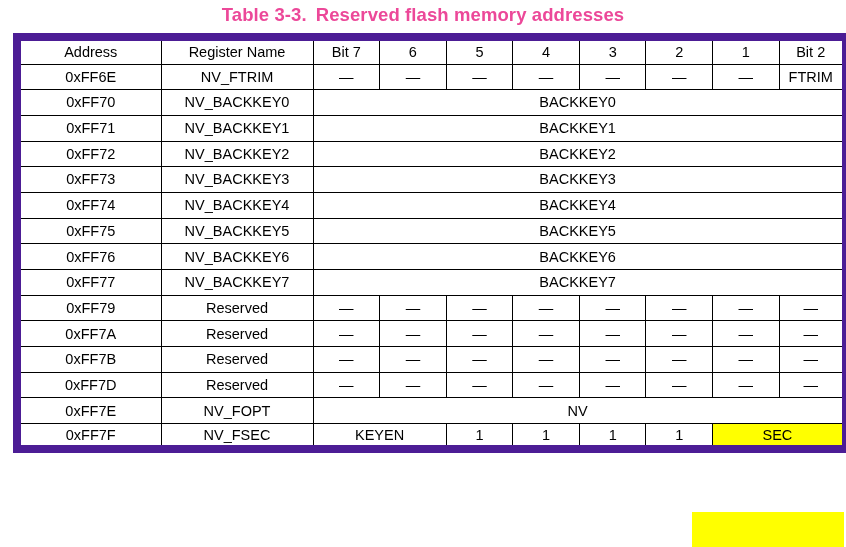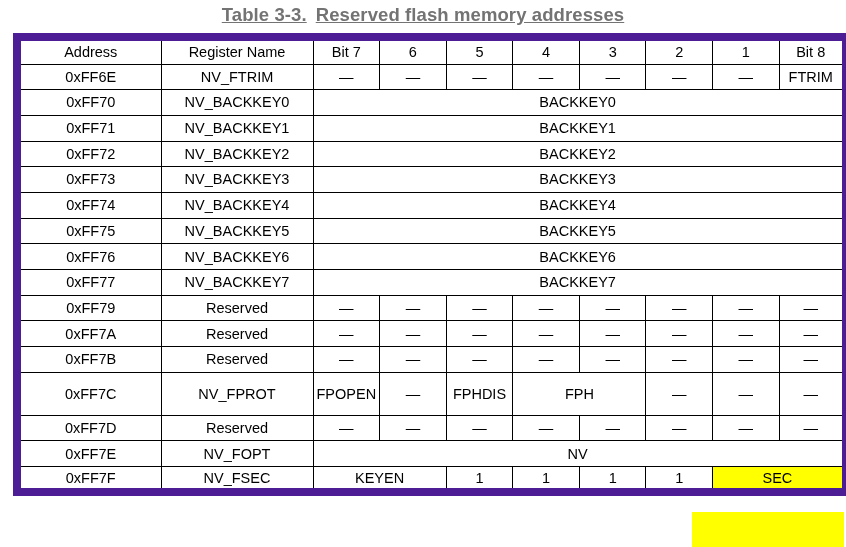--- a/index.html
+++ b/index.html
@@ -25,23 +25,22 @@
 
   .table-caption {
     position: absolute;
     top: 4px;
     left: 0;
     width: 846px;
     text-align: center;
     font-size: 18.5px;
     font-weight: bold;
     letter-spacing: 0.1px;
-    color: #737373;
+    color: #ec4899;
     white-space: nowrap;
-    text-decoration: underline;
   }
   .table-caption .cap-label { margin-right: 9px; }
 
   .table-wrap {
     position: absolute;
     left: 13px;
     top: 33px;
     width: 829px;
   }
 
@@ -141,21 +140,21 @@
         <tr>
           <th>Address</th>
           <th>Register Name</th>
           <th>Bit 7</th>
           <th>6</th>
           <th>5</th>
           <th>4</th>
           <th>3</th>
           <th>2</th>
           <th>1</th>
-          <th>Bit 8</th>
+          <th>Bit 2</th>
         </tr>
       </thead>
       <tbody id="tbody">
           <tr>
             <td class="addr">0xFF6E</td>
             <td class="rname">NV_FTRIM</td>
             <td class="gray"><span>—</span></td>
             <td class="gray"><span>—</span></td>
             <td class="gray"><span>—</span></td>
             <td class="gray"><span>—</span></td>
@@ -233,31 +232,20 @@
             <td class="rname">Reserved</td>
             <td class="gray"><span>—</span></td>
             <td class="gray"><span>—</span></td>
             <td class="gray"><span>—</span></td>
             <td class="gray"><span>—</span></td>
             <td class="gray"><span>—</span></td>
             <td class="gray"><span>—</span></td>
             <td class="gray"><span>—</span></td>
             <td class="gray"><span>—</span></td>
           </tr>
-          <tr class="tall">
-            <td class="addr">0xFF7C</td>
-            <td class="rname">NV_FPROT</td>
-            <td class="wrapcell"><span>FPOPEN</span></td>
-            <td class="gray"><span>—</span></td>
-            <td><span>FPHDIS</span></td>
-            <td colspan="2"><span>FPH</span></td>
-            <td class="gray"><span>—</span></td>
-            <td class="gray"><span>—</span></td>
-            <td class="gray"><span>—</span></td>
-          </tr>
           <tr>
             <td class="addr">0xFF7D</td>
             <td class="rname">Reserved</td>
             <td class="gray"><span>—</span></td>
             <td class="gray"><span>—</span></td>
             <td class="gray"><span>—</span></td>
             <td class="gray"><span>—</span></td>
             <td class="gray"><span>—</span></td>
             <td class="gray"><span>—</span></td>
             <td class="gray"><span>—</span></td>

